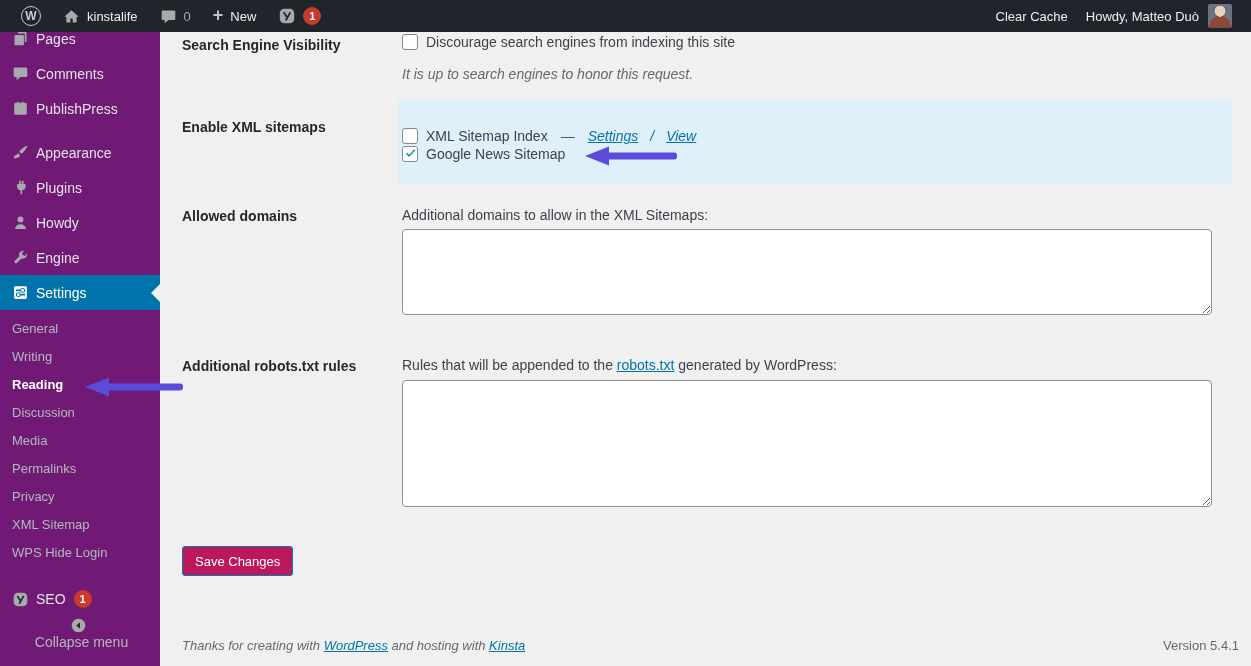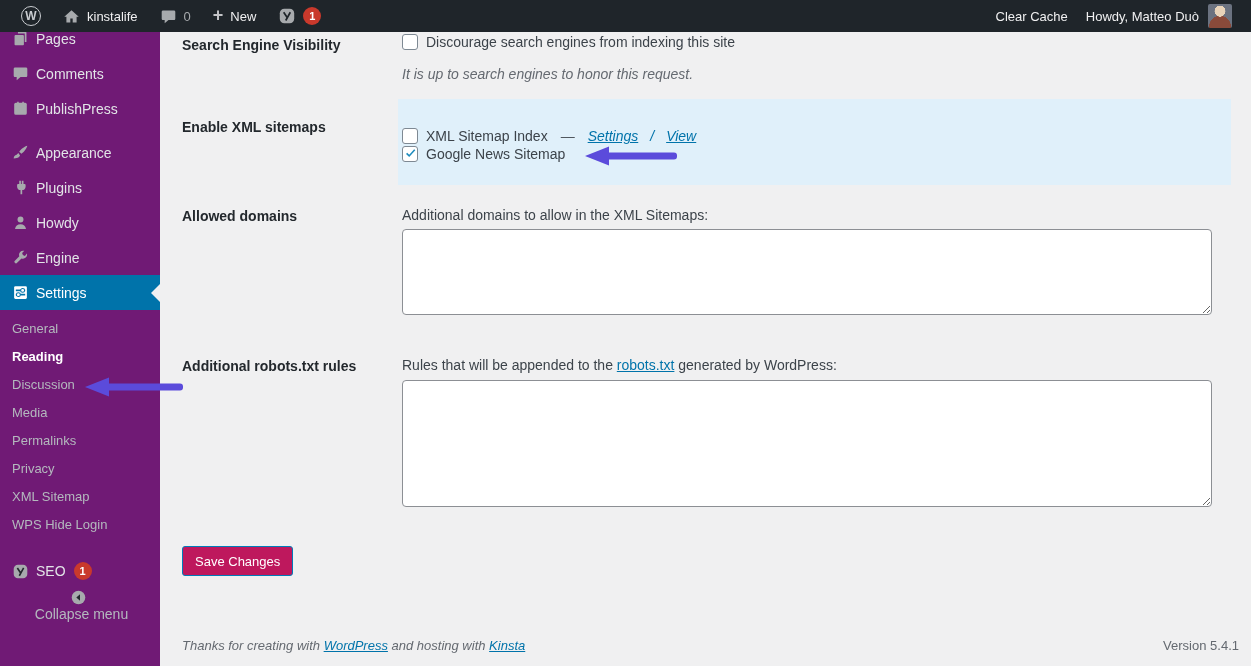--- a/index.html
+++ b/index.html
@@ -243,20 +243,21 @@
               </g>
               <circle cx="12.5" cy="7.5" r="2.3" fill="currentColor" stroke="#0073aa" stroke-width="1.2"></circle>
               <circle cx="7.5" cy="12.5" r="2.3" fill="currentColor" stroke="#0073aa" stroke-width="1.2"></circle>
             </svg>
         </span>
         <span>Settings</span>
       </div>
 
       <div class="submenu">
         <span class="submenu-item">General</span>
+        <span class="submenu-item">Writing</span>
         <span class="submenu-item current">Reading</span>
         <span class="submenu-item">Discussion</span>
         <span class="submenu-item">Media</span>
         <span class="submenu-item">Permalinks</span>
         <span class="submenu-item">Privacy</span>
         <span class="submenu-item">XML Sitemap</span>
         <span class="submenu-item">WPS Hide Login</span>
       </div>
 
       <div class="menu-item" style="margin-top:3px; height:34px;">

